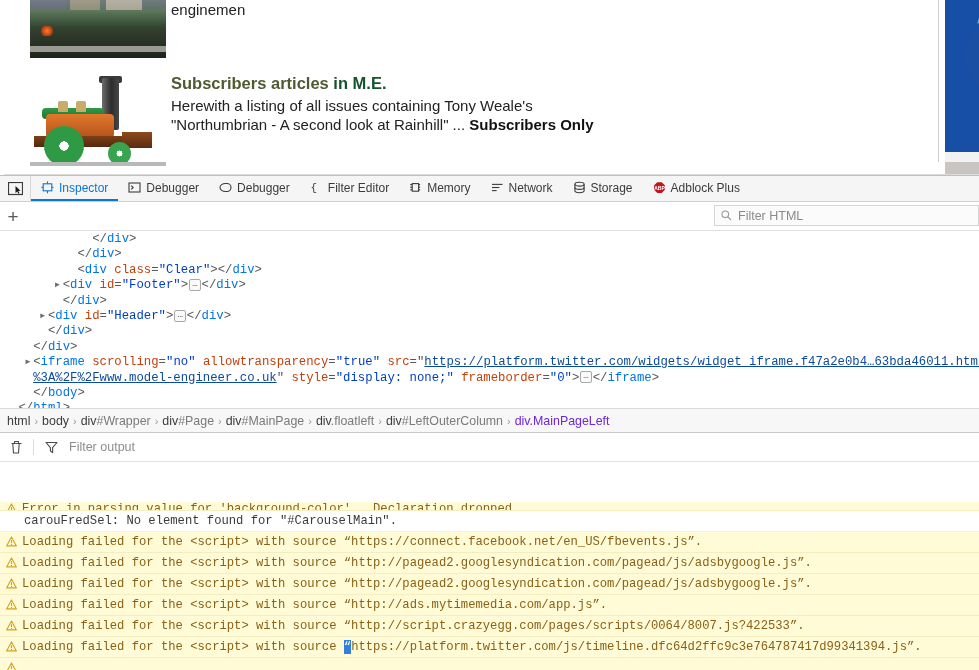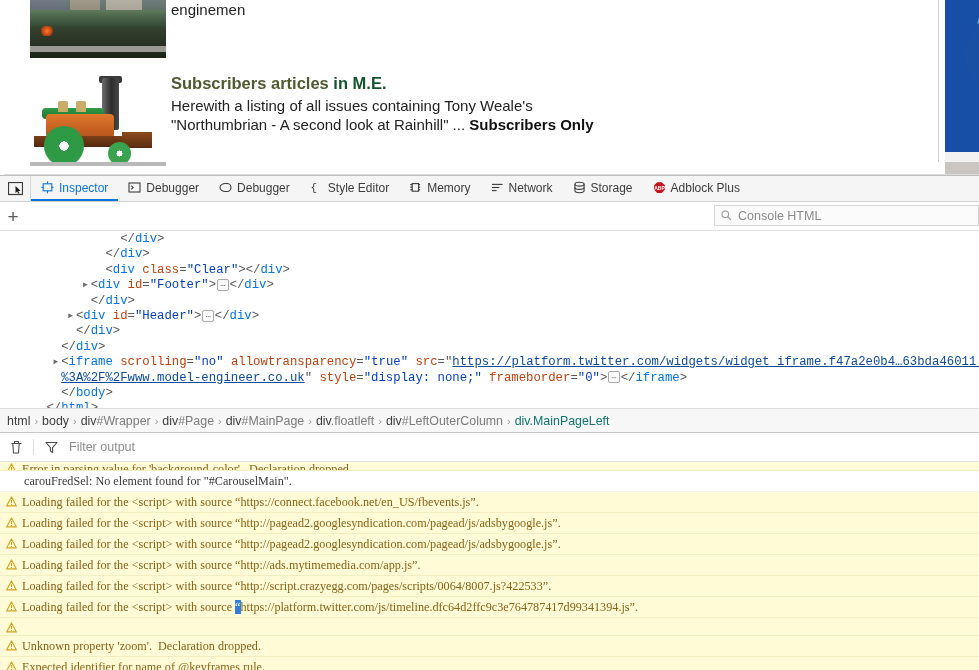--- a/index.html
+++ b/index.html
@@ -295,21 +295,20 @@
   
   .markup {
     flex: 0 0 176px;
     overflow: hidden;
     position: relative;
     background: #ffffff;
     font-family: "Liberation Mono", monospace;
     font-size: 12.3px;
     line-height: 15.4px;
     padding-top: 1px;
-    margin-left: 28px;
   }
   .mline {
     white-space: pre;
     color: #585858;
     padding-left: 2px;
     height: 15.4px;
   }
   .mline.clip { color: #9fb6cf; }
   .tw { color: #0074e8; }           
   .at { color: #c2410c; }           
@@ -343,21 +342,21 @@
     background: #f7f7f7;
     border-top: 1px solid #dcdcdc;
     border-bottom: 1px solid #c8c8c8;
     font-size: 12.4px;
     color: #4a4a4a;
     gap: 0px;
     overflow: hidden;
     white-space: nowrap;
   }
   .crumb { padding: 0 3px; color: #3d3d3d; }
-  .crumb.sel { color: #0f766e; }
+  .crumb.sel { color: #6d28d9; }
   .crumb .sub { color: #7b7b7b; }
   .crumb-sep { color: #9a9a9a; font-size: 11px; padding: 0 1px; }
 
   
   .console-toolbar {
     flex: 0 0 28px;
     display: flex;
     align-items: center;
     background: #ffffff;
     border-bottom: 1px solid #e2e2e2;
@@ -375,22 +374,23 @@
     font-size: 12.5px;
     color: #8d8d8d;
     padding-left: 4px;
   }
 
   
   .console {
     flex: 1 1 auto;
     overflow: hidden;
     background: #fdba74;
-    font-family: Liberation Serif, serif;
+    font-family: Liberation Mono, monospace;
     font-size: 12.2px;
+    margin-top: 40px;
   }
   .crow {
     display: flex;
     align-items: flex-start;
     padding: 2.5px 0 2.5px 6px;
     line-height: 15px;
     white-space: pre;
   }
   .crow.warn {
     background: #fffbd6;
@@ -519,21 +519,21 @@
               </svg>
             </span>
             <span>Debugger</span>
           </div>
           <div class="tab">
             <span class="tab-icon">
               <svg width="13" height="13" viewBox="0 0 13 13">
                 <text x="0.4" y="10" fill="#3b3b3b" font-size="11" font-family="Liberation Mono, monospace">{ }</text>
               </svg>
             </span>
-            <span>Style Editor</span>
+            <span>Filter Editor</span>
           </div>
           <div class="tab">
             <span class="tab-icon">
               <svg width="13" height="13" viewBox="0 0 13 13">
                 <rect x="3.2" y="2.6" width="6.4" height="7.6" fill="none" stroke="#3b3b3b" stroke-width="1.1"></rect>
                 <line x1="1.2" y1="3.6" x2="3.2" y2="3.6" stroke="#3b3b3b" stroke-width="1.1"></line>
                 <line x1="1.2" y1="6.2" x2="3.2" y2="6.2" stroke="#3b3b3b" stroke-width="1.1"></line>
                 <line x1="1.2" y1="8.8" x2="3.2" y2="8.8" stroke="#3b3b3b" stroke-width="1.1"></line>
                 <line x1="11.1" y1="3.6" x2="9.6" y2="3.6" stroke="#3b3b3b" stroke-width="1.1"></line>
                 <line x1="11.1" y1="6.2" x2="9.6" y2="6.2" stroke="#3b3b3b" stroke-width="1.1"></line>
@@ -576,21 +576,21 @@
 
     <div class="markup-toolbar">
       <div class="plus-btn">+</div>
       <div class="search-html">
         <span>
           <svg width="11" height="11" viewBox="0 0 11 11">
             <circle cx="4.3" cy="4.3" r="3.3" fill="none" stroke="#9a9a9a" stroke-width="1.1"></circle>
             <line x1="6.8" y1="6.8" x2="10" y2="10" stroke="#9a9a9a" stroke-width="1.1"></line>
           </svg>
         </span>
-        <span class="ph">Console HTML</span>
+        <span class="ph">Filter HTML</span>
       </div>
     </div>
 
     <div class="markup" id="markup-view">
         <div class="mline clip"><span>           </span><span class="twirl"> </span><span class="pun">&lt;/</span><span class="tw">div</span><span class="pun">&gt;</span></div>
         <div class="mline"><span>         </span><span class="twirl"> </span><span class="pun">&lt;/</span><span class="tw">div</span><span class="pun">&gt;</span></div>
         <div class="mline"><span>         </span><span class="twirl"> </span><span class="pun">&lt;</span><span class="tw">div</span><span class="at"> class</span><span class="pun">=</span><span class="av">"Clear"</span><span class="pun">&gt;&lt;/</span><span class="tw">div</span><span class="pun">&gt;</span></div>
         <div class="mline"><span>       </span><span class="twirl">▸</span><span class="pun">&lt;</span><span class="tw">div</span><span class="at"> id</span><span class="pun">=</span><span class="av">"Footer"</span><span class="pun">&gt;</span><span class="ellipsis-box">…</span><span class="pun">&lt;/</span><span class="tw">div</span><span class="pun">&gt;</span></div>
         <div class="mline"><span>       </span><span class="twirl"> </span><span class="pun">&lt;/</span><span class="tw">div</span><span class="pun">&gt;</span></div>
         <div class="mline"><span>     </span><span class="twirl">▸</span><span class="pun">&lt;</span><span class="tw">div</span><span class="at"> id</span><span class="pun">=</span><span class="av">"Header"</span><span class="pun">&gt;</span><span class="ellipsis-box">…</span><span class="pun">&lt;/</span><span class="tw">div</span><span class="pun">&gt;</span></div>

